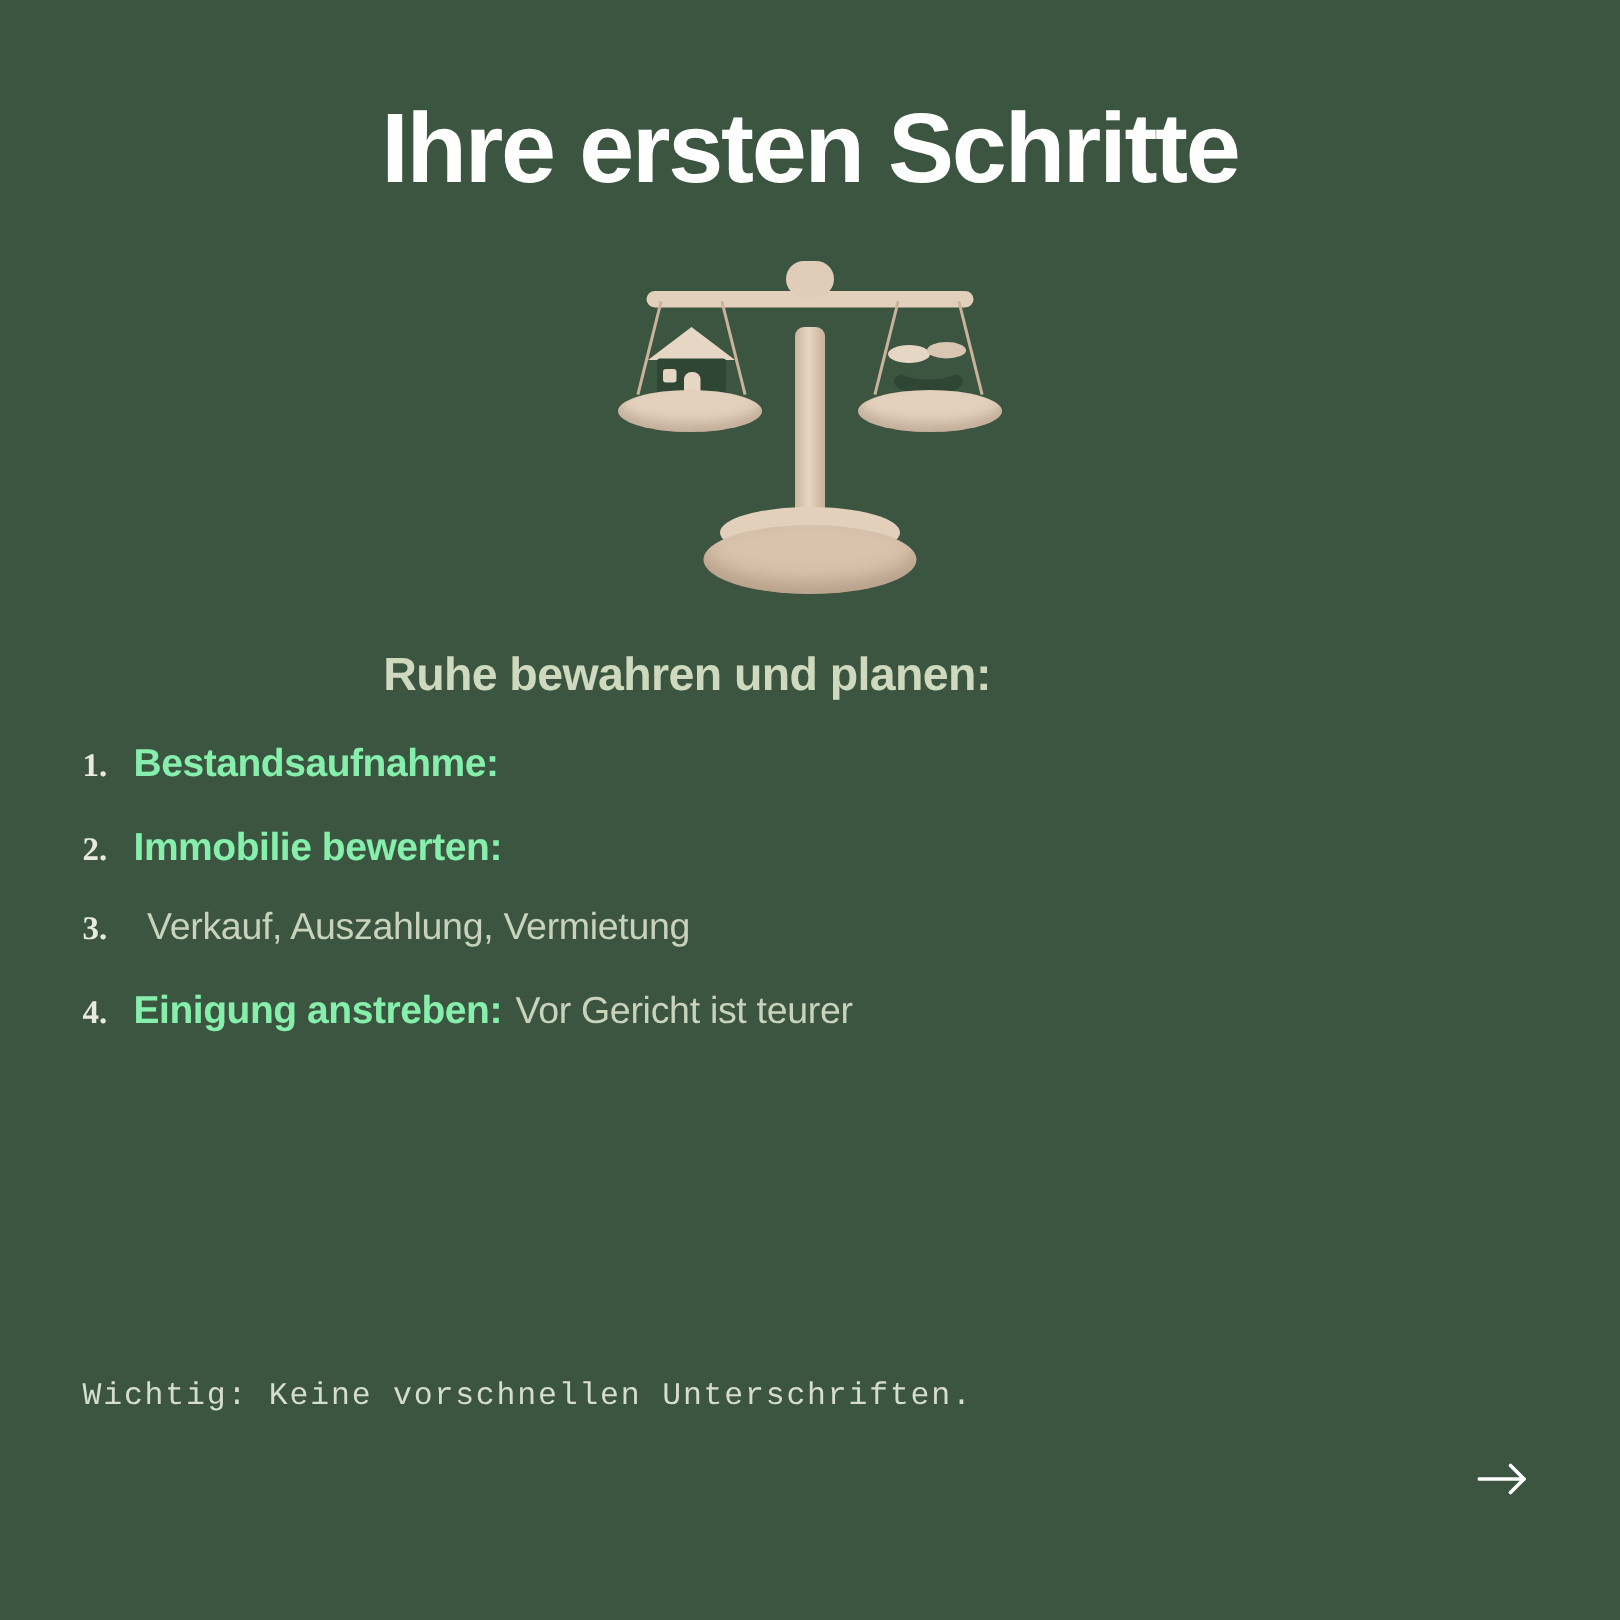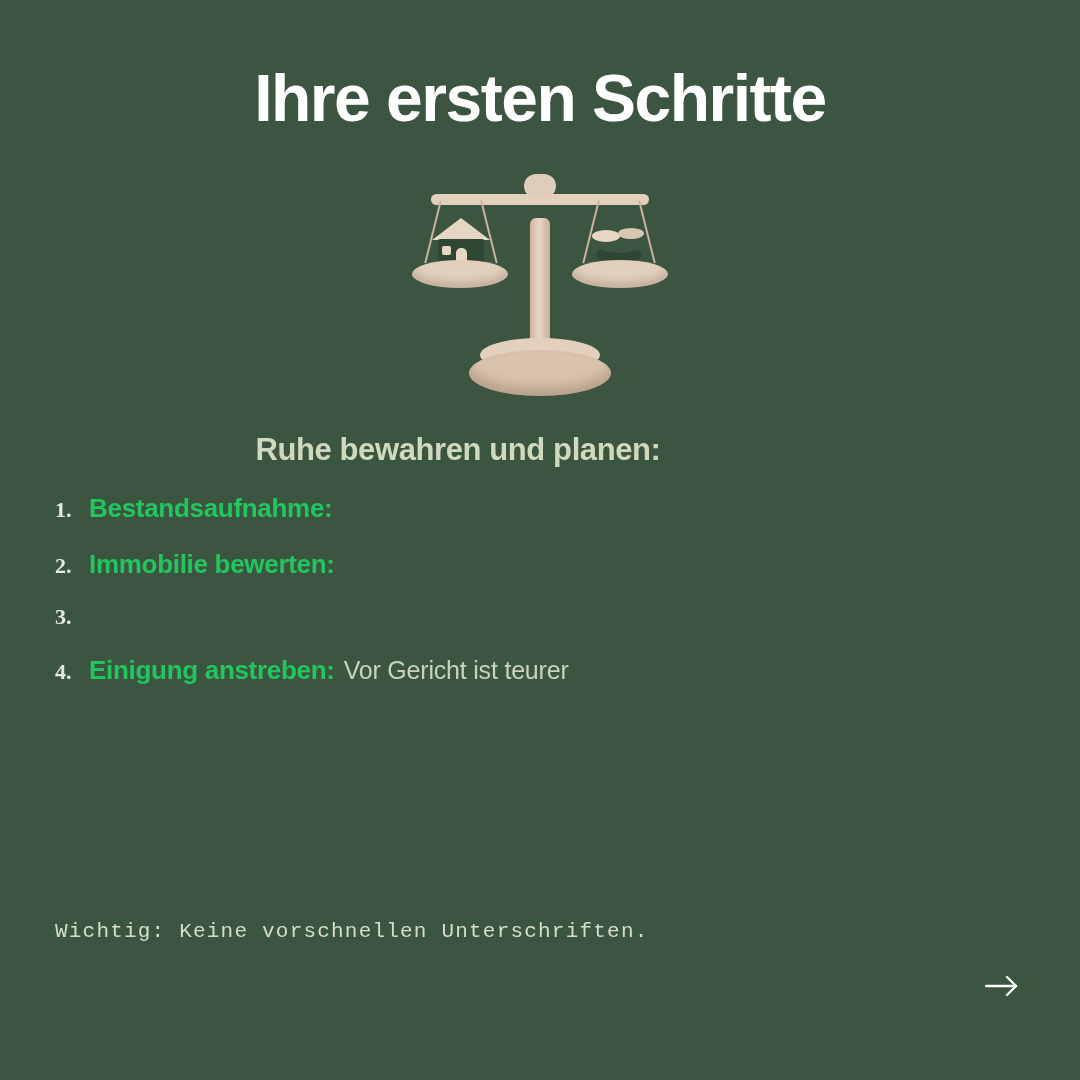--- a/index.html
+++ b/index.html
@@ -197,21 +197,21 @@
     width: 34px;
     flex: 0 0 34px;
     font-size: 22px;
     font-weight: bold;
     color: #e8eadf;
     font-family: "Liberation Serif", serif;
   }
   .step-label {
     font-size: 26px;
     font-weight: bold;
-    color: #22c55e;
+    color: #86efac;
     letter-spacing: -0.3px;
     white-space: nowrap;
   }
   .step-desc {
     font-size: 25px;
     color: #c9d3bb;
     margin-left: 9px;
     letter-spacing: -0.2px;
   }
 
@@ -277,20 +277,21 @@
     <div class="step">
       <span class="step-num">1.</span>
       <span class="step-label">Bestandsaufnahme:</span>
     </div>
     <div class="step">
       <span class="step-num">2.</span>
       <span class="step-label">Immobilie bewerten:</span>
     </div>
     <div class="step">
       <span class="step-num">3.</span>
+      <span class="step-desc">Verkauf, Auszahlung, Vermietung</span>
     </div>
     <div class="step">
       <span class="step-num">4.</span>
       <span class="step-label">Einigung anstreben:</span>
       <span class="step-desc">Vor Gericht ist teurer</span>
     </div>
   </div>
 
   <div class="note">Wichtig: Keine vorschnellen Unterschriften.</div>
 

